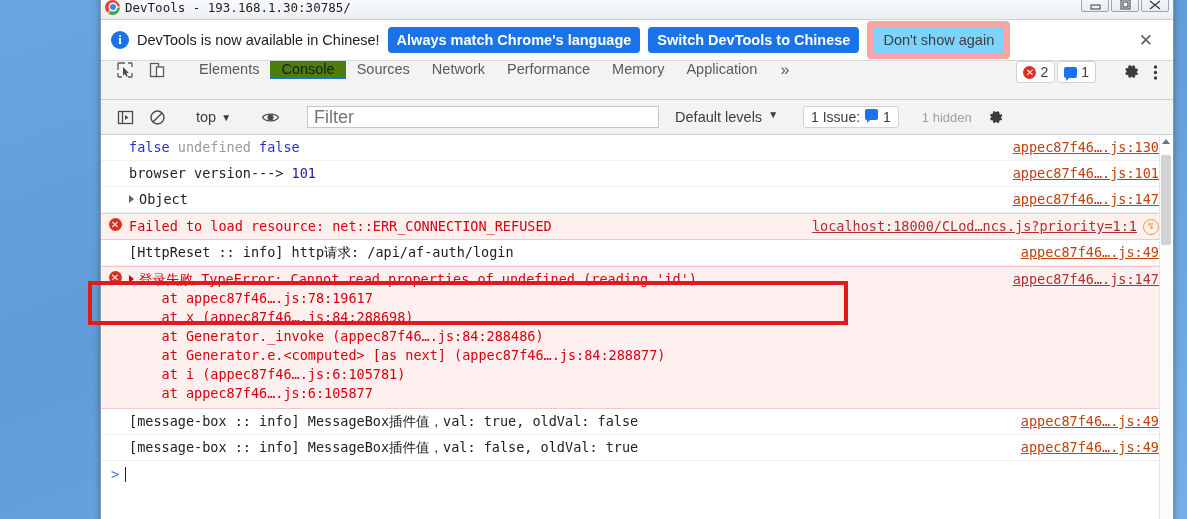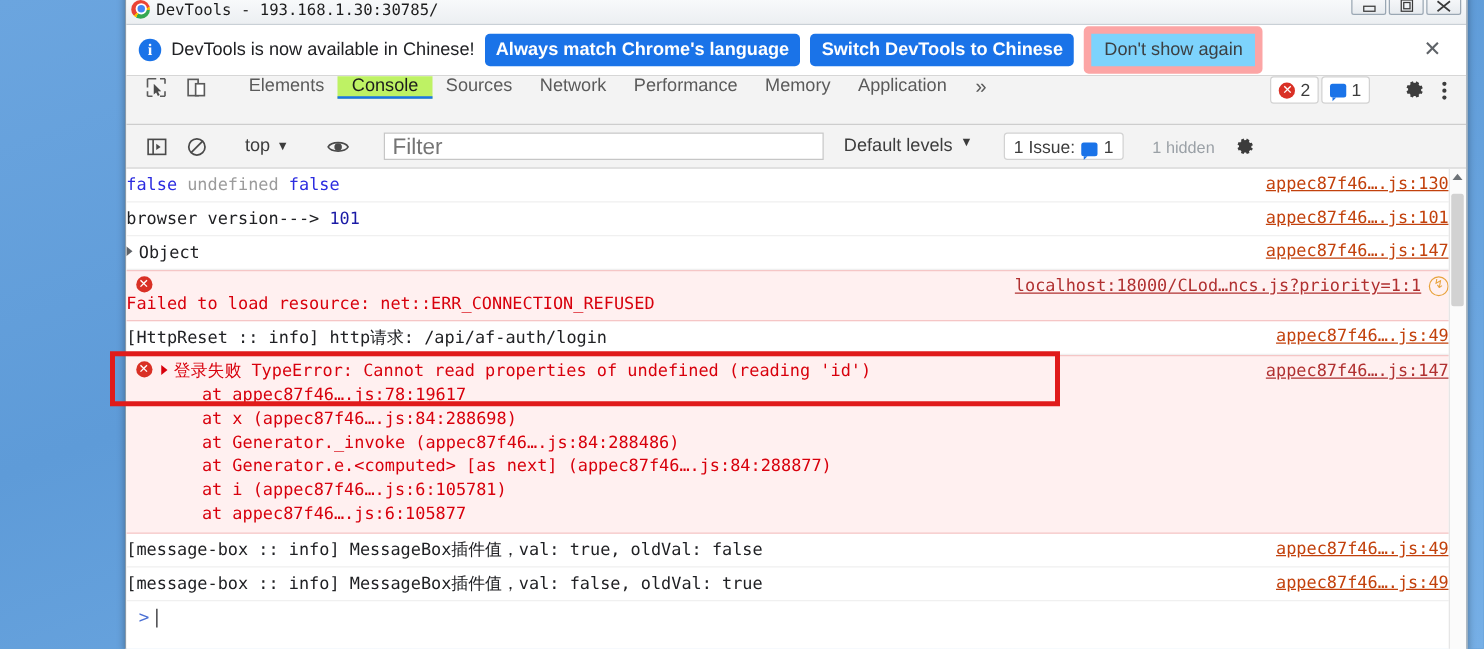--- a/index.html
+++ b/index.html
@@ -127,21 +127,21 @@
     cursor:pointer;
   }
   .sep { width:1px; background:#d0d0d0; margin:9px 7px; }
   .tab {
     display:flex;align-items:center; padding:0 11px;
     font-size:14.5px; color:#5a5a5a; cursor:pointer;
     border-bottom: 2px solid transparent;
     white-space:nowrap;
   }
   .tab.active {
-    color:#1c1c1c; background:#bef264;
+    color:#1c1c1c; background:#4d7c0f;
     border-bottom: 2px solid #1a73e8;
   }
   .chev { display:flex;align-items:center;padding:0 12px;color:#5a5a5a;font-size:16px;cursor:pointer;}
   .tabbar-right { margin-left:auto; display:flex; align-items:center; padding-right:6px; gap:2px;}
   .count-pill {
     display:flex;align-items:center;gap:4px;
     border:1px solid #d2d2d2; border-radius:3px;
     background:#fff; padding:2px 6px; font-size:14px;color:#3c3c3c;
     cursor:pointer;
   }
@@ -178,40 +178,39 @@
     font-size:18px; color:#5f6368;
     padding:0 6px; margin:0 6px;
     font-family:"Liberation Sans", sans-serif;
     box-sizing:border-box;
   }
   .levels {
     display:flex;align-items:flex-start;gap:6px;
     font-size:14.5px;color:#3c3c3c;padding:0 10px;cursor:pointer;white-space:nowrap;
   }
   .issues-pill {
-    display:flex;align-items:flex-end;gap:5px;
+    display:flex;align-items:flex-start;gap:5px;
     border:1px solid #d2d2d2;border-radius:3px;background:#fff;
     padding:2px 7px;font-size:14px;color:#3c3c3c;cursor:pointer;white-space:nowrap;
   }
   .hidden-txt { font-size:13px;color:#9aa0a6;padding:0 8px;white-space:nowrap;}
 
   
   .console {
     flex:1; background:#fff; position:relative;
     overflow:hidden;
     font-family:"DejaVu Sans Mono", monospace;
     font-size: 13.5px;
   }
   .row {
     position:relative;
     border-bottom:1px solid #f0f0f0;
     padding: 3px 0 3px 0;
     display:flex; align-items:flex-start;
     min-height:19px;
-    flex-direction:column;
   }
   .row .gutter { width:28px; flex:none; display:flex; justify-content:center; padding-top:1px;}
   .row .content { flex:1; white-space:pre; line-height:19px; color:#202124;}
   .row .srclink {
     position:absolute; right:14px; top:3px;
     font-size:13.5px; color:#c2410c;
     text-decoration: underline; cursor:pointer; line-height:19px;
     white-space:nowrap;
   }
   .row.error { background:#fff0f0; border-bottom:1px solid #f5c6c6; border-top:1px solid #f5c6c6;}

